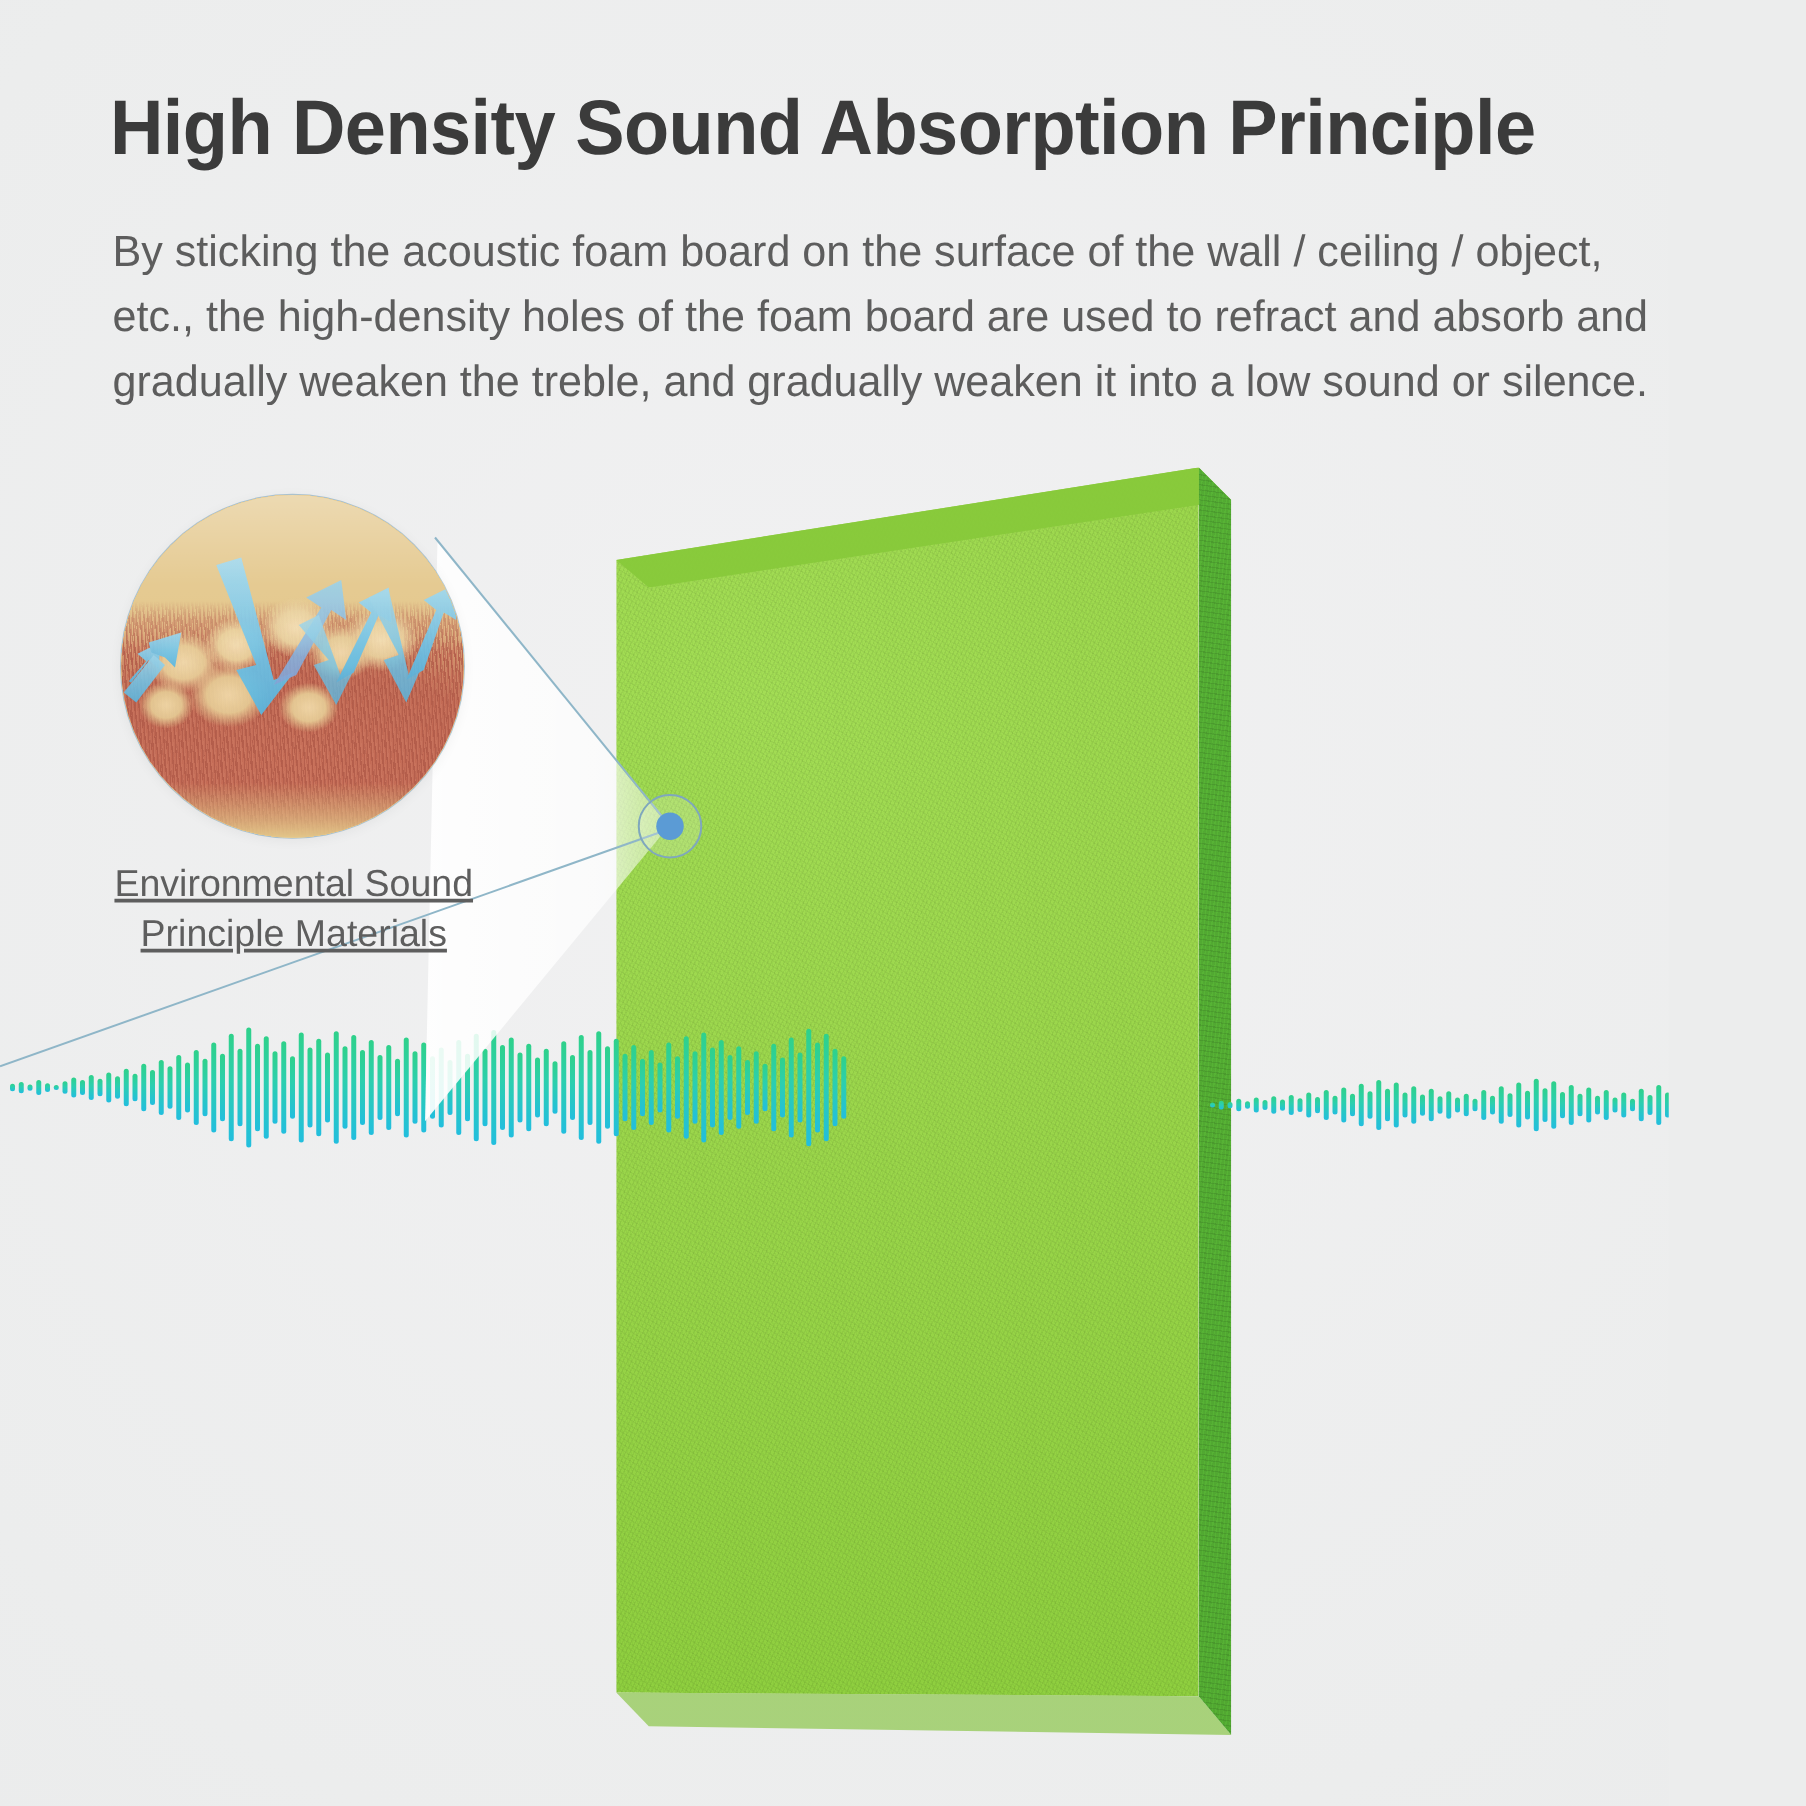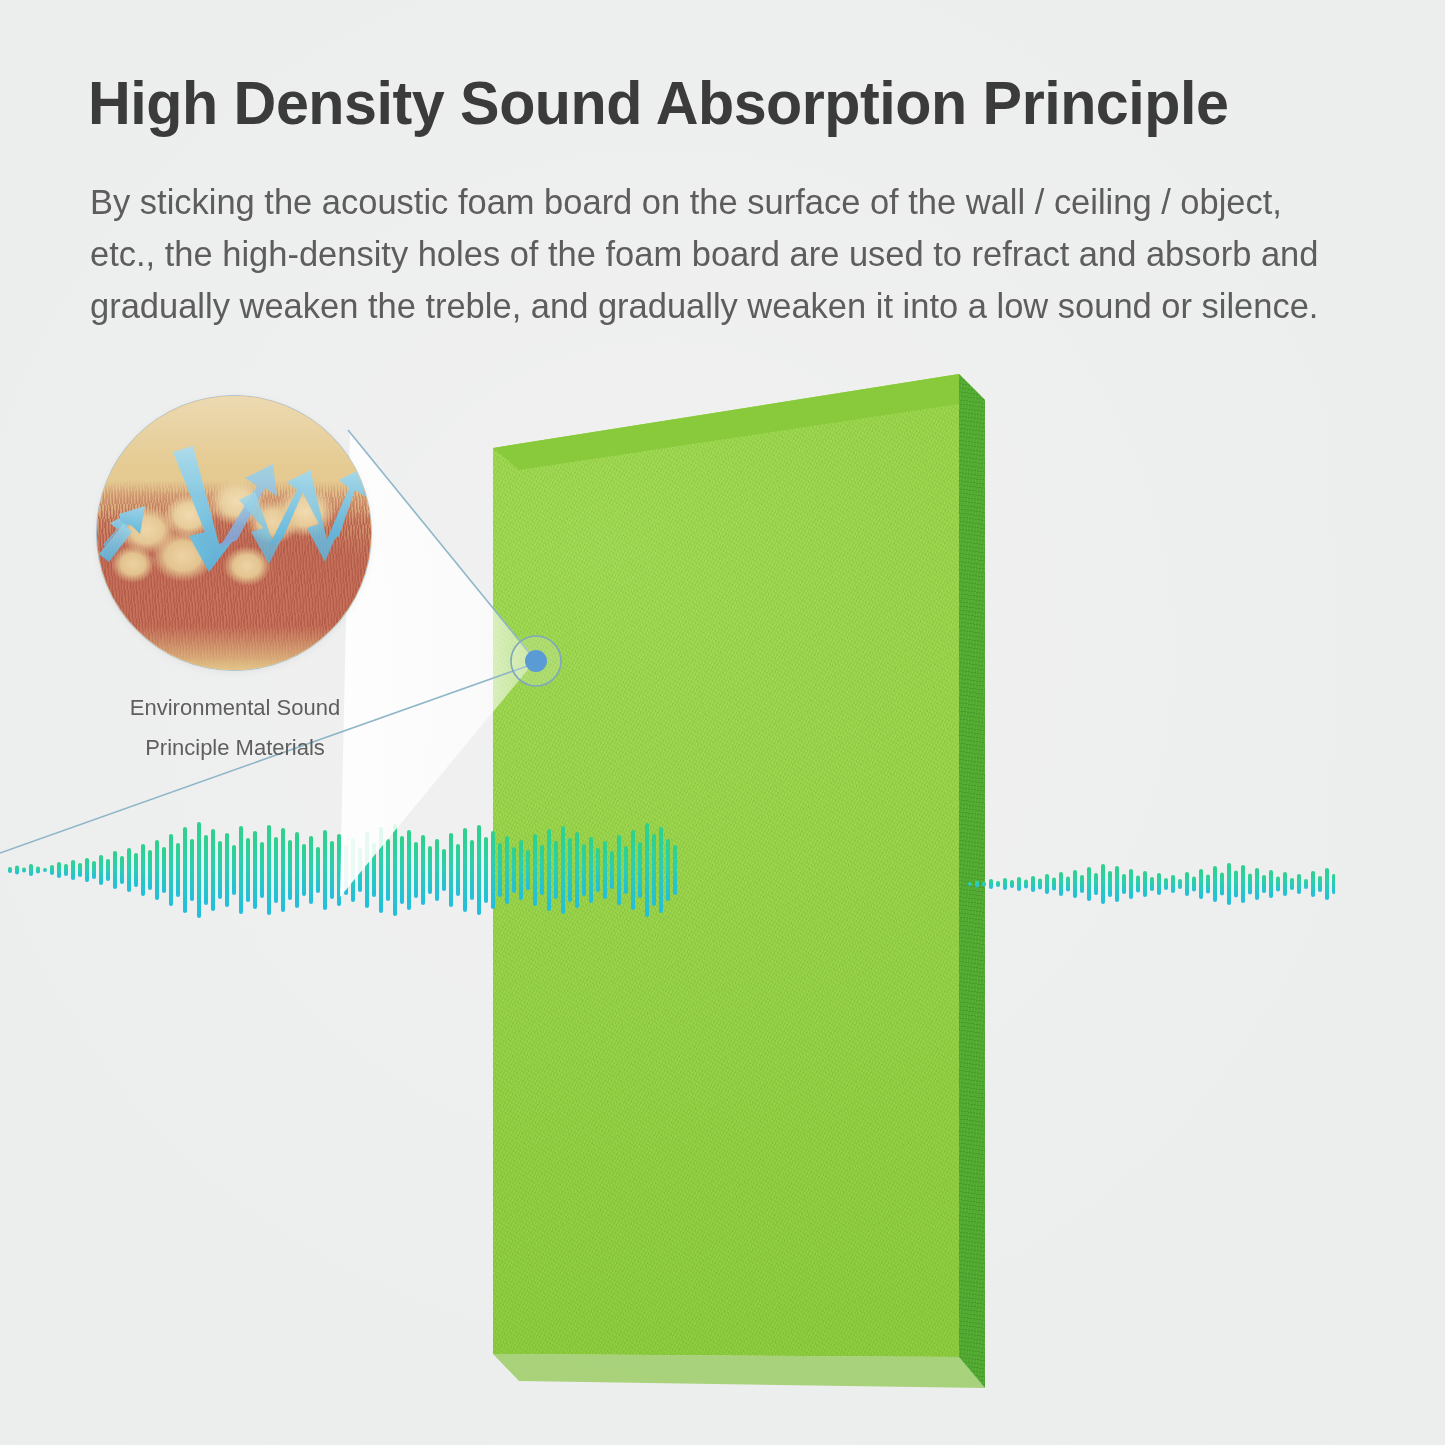--- a/index.html
+++ b/index.html
@@ -169,23 +169,24 @@
   
   #callout { position: absolute; left: 0; top: 0; width: 1445px; height: 1445px; pointer-events: none; }
 
   
   #mag-caption {
     position: absolute;
     left: 60px;
     top: 688px;
     width: 350px;
     text-align: center;
-    font-size: 22px;
+    font-size: 30px;
     line-height: 40px;
     color: #5e5e5e;
+    text-decoration: underline;
   }
 
   
   .wave {
     position: absolute;
     display: block;
   }
   #wave-left  { left: 8px;  top: 770px; }
   #wave-right { left: 968px; top: 838px; }
 </style>

